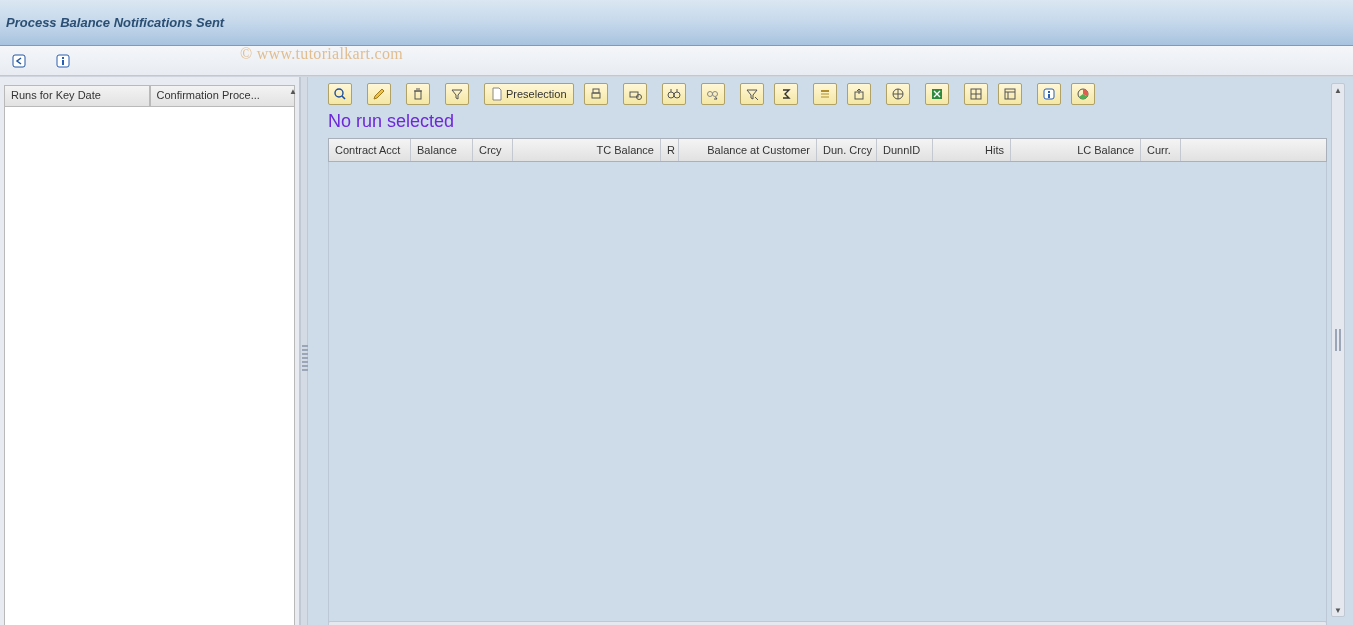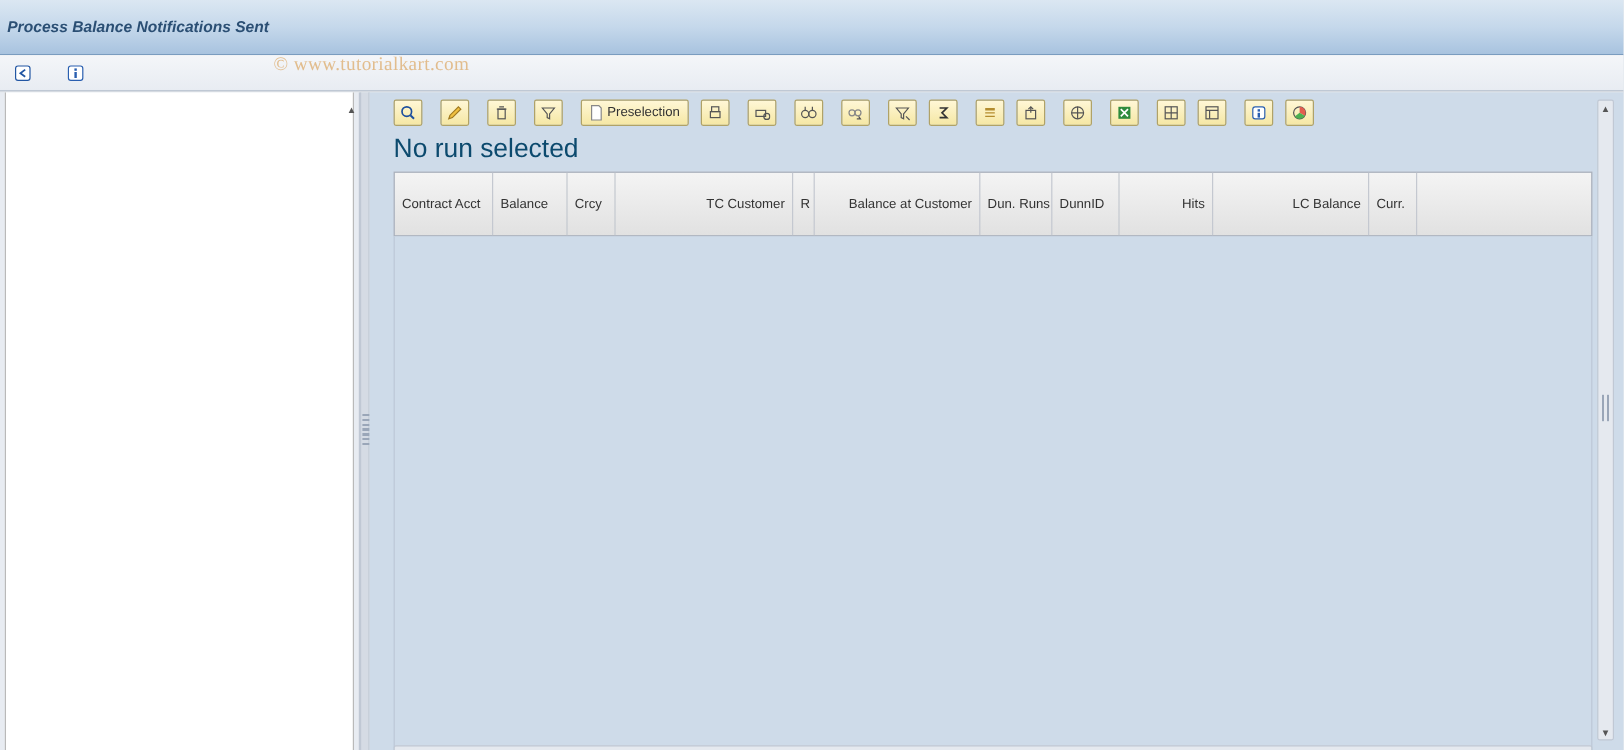--- a/index.html
+++ b/index.html
@@ -129,33 +129,33 @@
     border: 1px solid #b0a267;
     border-radius: 2px;
     display: inline-flex; align-items: center; justify-content: center;
     cursor: pointer;
   }
   .gt-btn-wide {
     width: auto; padding: 0 6px; gap: 3px;
   }
   .gt-btn .lbl { font-size: 11px; color: #333; }
   .msg-heading {
-    font-size: 22px;
-    color: #0c4a6e;
+    font-size: 18px;
+    color: #6d28d9;
     padding: 6px 0 6px 20px;
   }
   .grid-head-row {
     display: flex;
     margin: 0 26px 0 20px;
     background: linear-gradient(to bottom, #f4f4f4, #e1e1e1);
     border: 1px solid #aab0ba;
   }
   .grid-head-cell {
     border-right: 1px solid #c4c8d0;
-    padding: 20px 6px;
+    padding: 5px 6px;
     font-size: 11px;
     color: #333;
     white-space: nowrap;
     overflow: hidden;
   }
   .grid-body {
     flex: 1;
     margin: 0 26px 0 20px;
     background: #cedbe9;
     border-left: 1px solid #bcc8d6;
@@ -188,21 +188,21 @@
     display: flex; flex-direction: row; justify-content: space-between; align-items: center;
   }
   .right-hscroll .arrow { width:12px;height:12px;font-size:8px;display:flex;align-items:center;justify-content:center;color:#555;cursor:pointer; padding:0 2px;}
   .right-hscroll .grip-h {
     height: 8px; width: 22px;
     background: repeating-linear-gradient(to bottom, #9aa6b8 0 2px, transparent 2px 4px);
     position: absolute; top: 3px; left: 48%;
   }
   .watermark {
     position: absolute;
-    top: 45px; left: 228px;
+    top: 45px; left: 240px;
     font-size: 16px;
     color: rgba(214,144,54,0.55);
     letter-spacing: .3px;
     pointer-events: none;
     font-family: Georgia, serif;
   }
   svg { display:block; }
   .ralign { text-align: right; }
 </style>
 </head>
@@ -227,20 +227,24 @@
         <rect x="6" y="6" width="2" height="5" fill="#2a5fb0"></rect>
       </svg>
   </span>
 </div>
 
 <div class="watermark">© www.tutorialkart.com</div>
 
 <div class="main-area">
 
   <div class="left-panel">
+    <div class="left-header-row">
+      <div class="left-header-cell">Runs for Key Date</div>
+      <div class="left-header-cell">Confirmation Proce...</div>
+    </div>
     <div class="left-body"></div>
     <div class="left-scroll">
       <span class="scroll-arrow">▲</span>
       <span style="flex:1"></span>
       <span class="scroll-arrow">▼</span>
     </div>
   </div>
 
   <div class="splitter">
     <div class="grip"></div>
@@ -387,24 +391,24 @@
           </span>
       </div>
     </div>
 
     <div class="msg-heading">No run selected</div>
 
     <div class="grid-head-row" id="grid-head-row">
         <div class="grid-head-cell" style="width: 82px;">Contract Acct</div>
         <div class="grid-head-cell" style="width: 62px;">Balance</div>
         <div class="grid-head-cell" style="width: 40px;">Crcy</div>
-        <div class="grid-head-cell ralign" style="width: 148px;">TC Customer</div>
+        <div class="grid-head-cell ralign" style="width: 148px;">TC Balance</div>
         <div class="grid-head-cell" style="width: 18px;">R</div>
         <div class="grid-head-cell ralign" style="width: 138px;">Balance at Customer</div>
-        <div class="grid-head-cell" style="width: 60px;">Dun. Runs</div>
+        <div class="grid-head-cell" style="width: 60px;">Dun. Crcy</div>
         <div class="grid-head-cell" style="width: 56px;">DunnID</div>
         <div class="grid-head-cell ralign" style="width: 78px;">Hits</div>
         <div class="grid-head-cell ralign" style="width: 130px;">LC Balance</div>
         <div class="grid-head-cell" style="width: 40px;">Curr.</div>
       </div>
 
     <div class="grid-body"></div>
 
     <div class="right-vscroll">
       <span class="arrow">▲</span>

